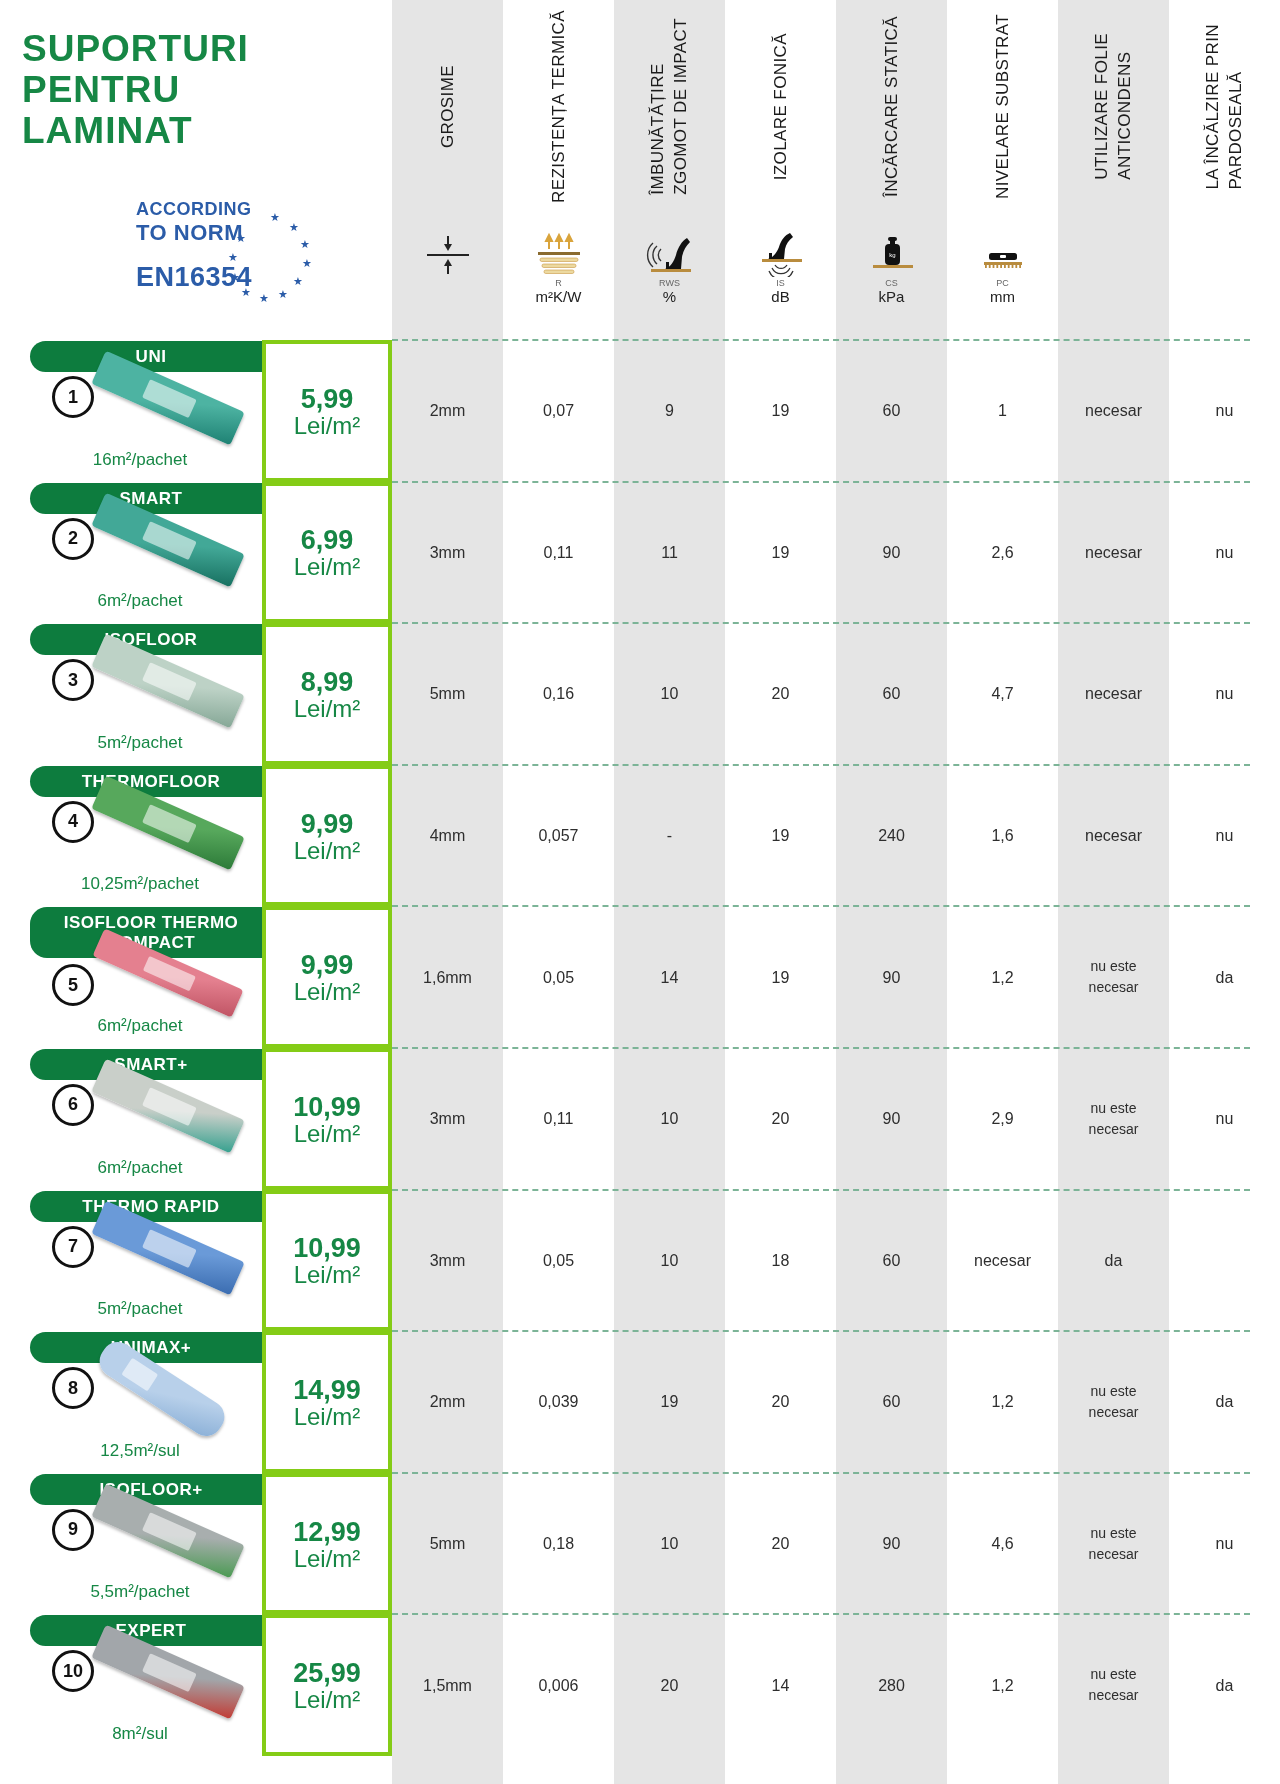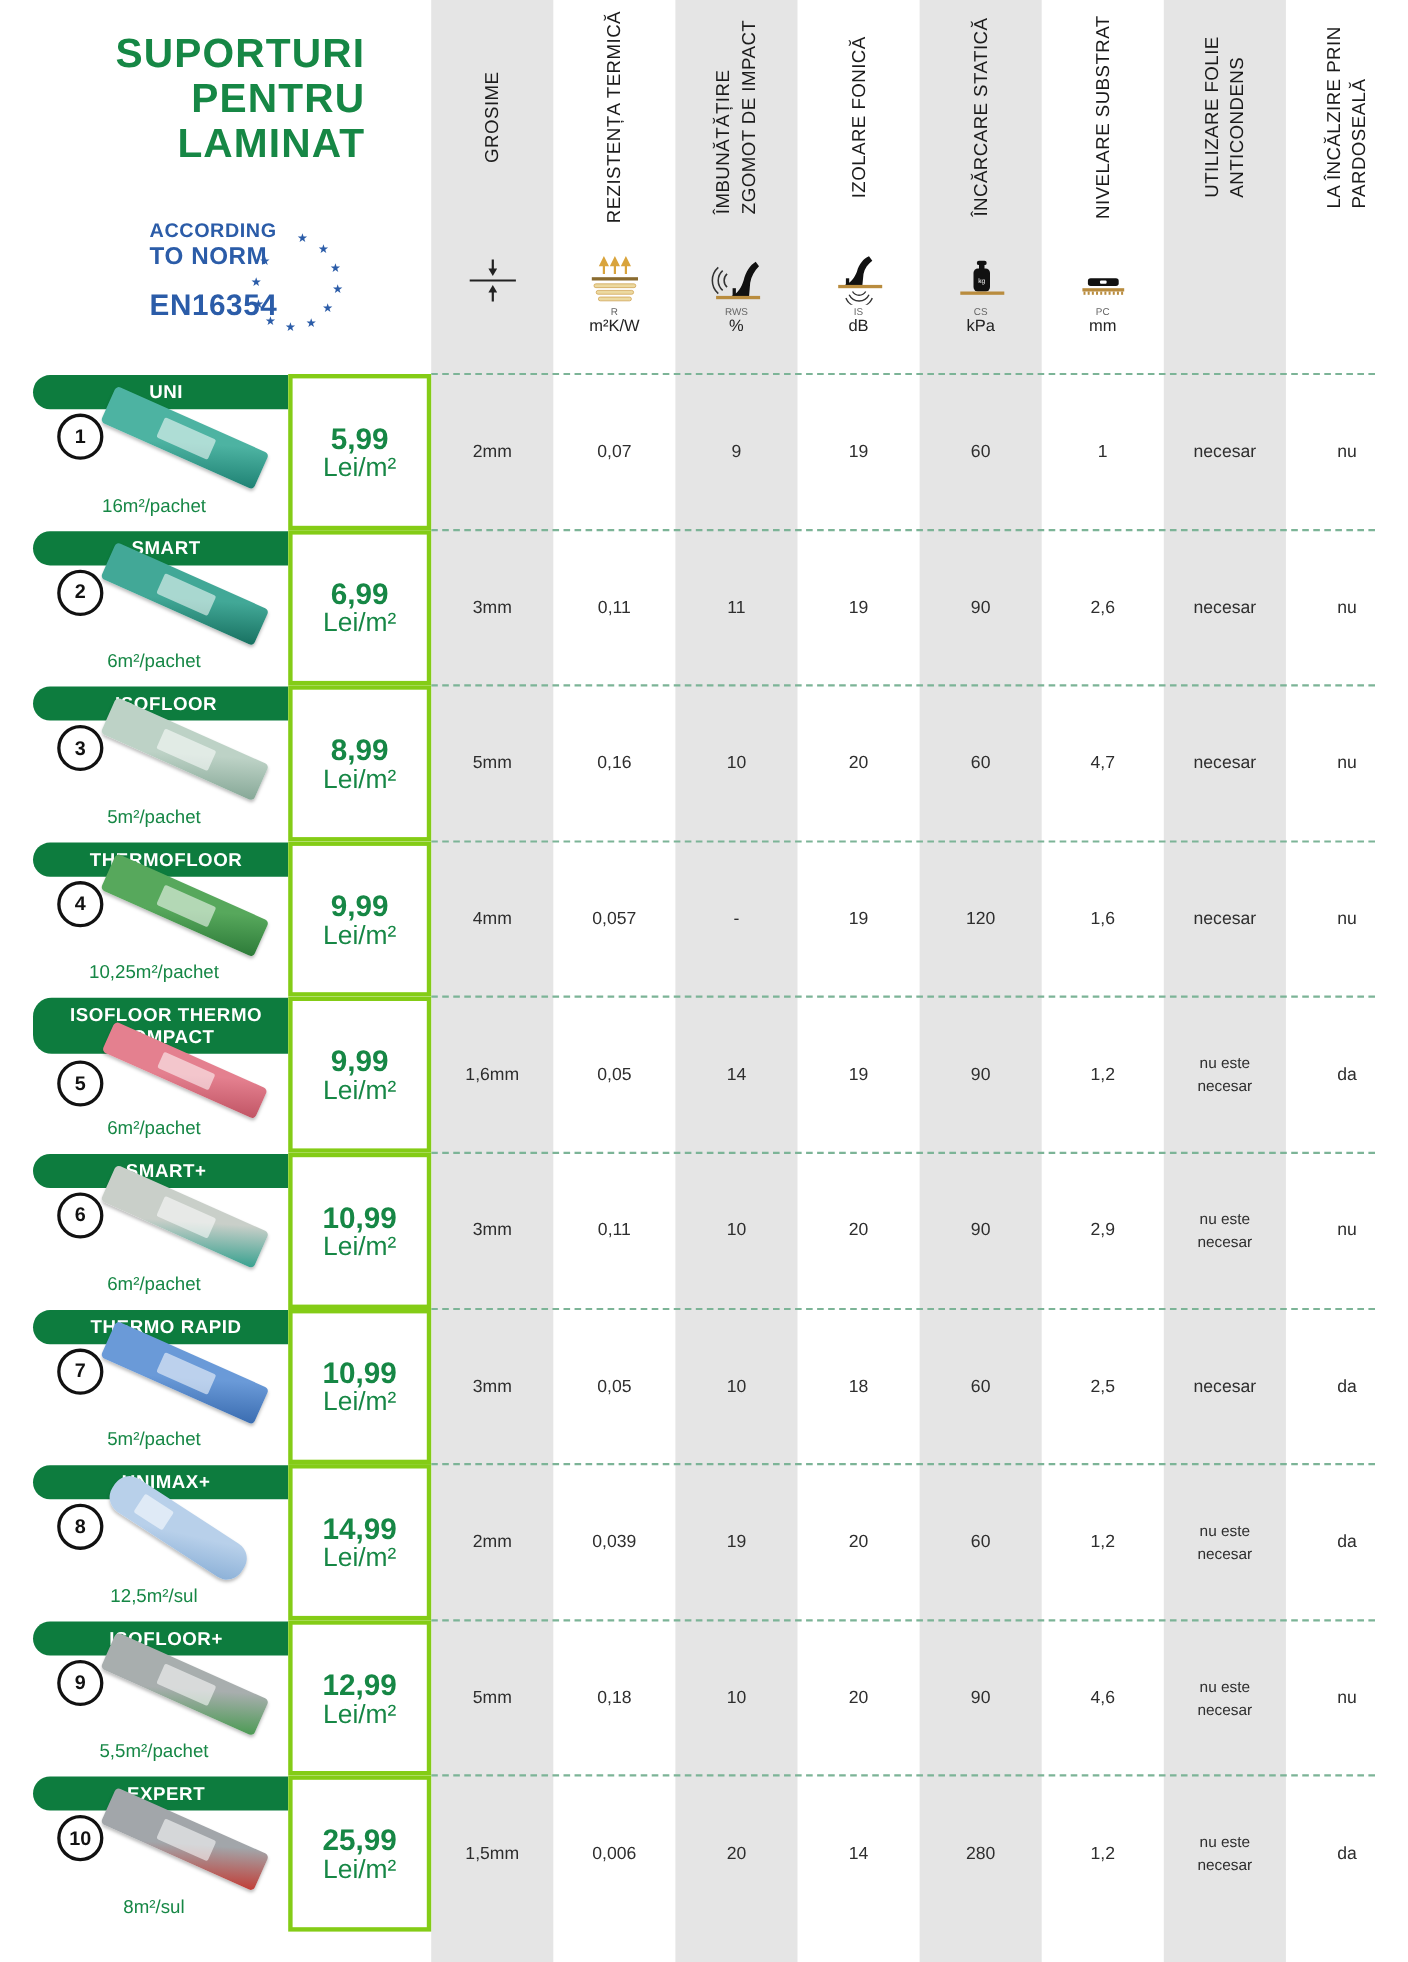--- a/index.html
+++ b/index.html
@@ -3,21 +3,21 @@
 <meta charset="utf-8">
 <style>
   html,body{margin:0;padding:0;background:#fff;}
   body{font-family:"Liberation Sans", sans-serif; -webkit-font-smoothing:antialiased;}
   .page{position:relative;width:1280px;height:1784px;background:#fff;overflow:hidden;}
 
   
   .stripe{position:absolute;top:0;bottom:0;width:111px;background:#e5e5e5;}
 
   
-  .title{position:absolute;left:22px;top:28px;width:310px;text-align:right;
+  .title{position:absolute;left:22px;top:28px;width:310px;text-align:left;
          color:#168745;font-size:37px;font-weight:800;line-height:41px;letter-spacing:1px;}
   .norm{position:absolute;left:136px;top:200px;color:#2b5ca8;font-weight:800;line-height:1;}
   .norm .n1{font-size:18px;letter-spacing:.5px;}
   .norm .n2{font-size:22px;margin-top:4px;letter-spacing:.5px;}
   .norm .n3{font-size:27px;margin-top:20px;letter-spacing:.5px;}
   .star{position:absolute;color:#2b5ca8;font-size:11px;line-height:1;}
 
   .col-headers{position:absolute;left:392px;top:0;width:888px;height:213px;display:flex;}
   .hcell{width:111px;display:flex;align-items:center;justify-content:center;}
   .vwrap{display:flex;gap:3px;}
@@ -368,21 +368,21 @@
       <div class="size">10,25m²/pachet</div>
     </div>
     <div class="price">
       <div class="pval">9,99</div>
       <div class="punit">Lei/m²</div>
     </div>
   <div class="vcell">4mm</div>
         <div class="vcell">0,057</div>
         <div class="vcell">-</div>
         <div class="vcell">19</div>
-        <div class="vcell">120</div>
+        <div class="vcell">240</div>
         <div class="vcell">1,6</div>
         <div class="vcell">necesar</div>
         <div class="vcell">nu</div>
       </div>
 
   <div class="row two">
     <div class="spacer"></div>
     <div class="prod">
       <div class="pill">
         <span class="pname">ISOFLOOR THERMO</span>
@@ -444,21 +444,20 @@
     </div>
     <div class="price">
       <div class="pval">10,99</div>
       <div class="punit">Lei/m²</div>
     </div>
   <div class="vcell">3mm</div>
         <div class="vcell">0,05</div>
         <div class="vcell">10</div>
         <div class="vcell">18</div>
         <div class="vcell">60</div>
-        <div class="vcell">2,5</div>
         <div class="vcell">necesar</div>
         <div class="vcell">da</div>
       </div>
 
   <div class="row">
     <div class="spacer"></div>
     <div class="prod">
       <div class="pill">
         <span class="pname">UNIMAX+</span>
         

